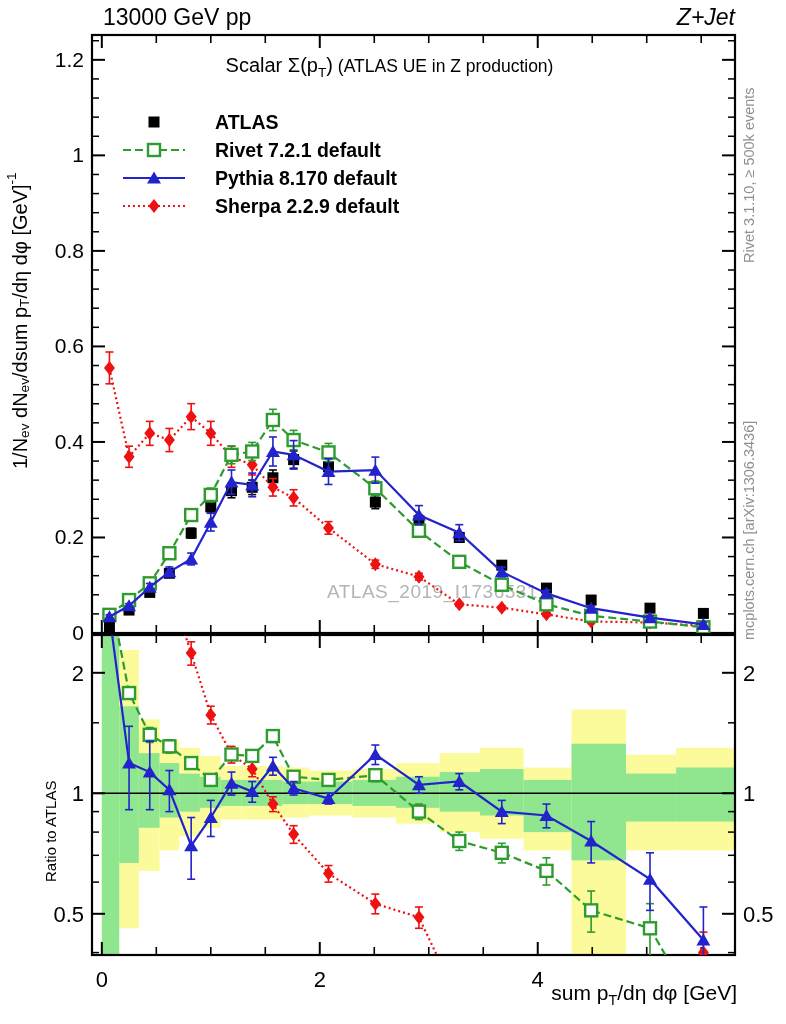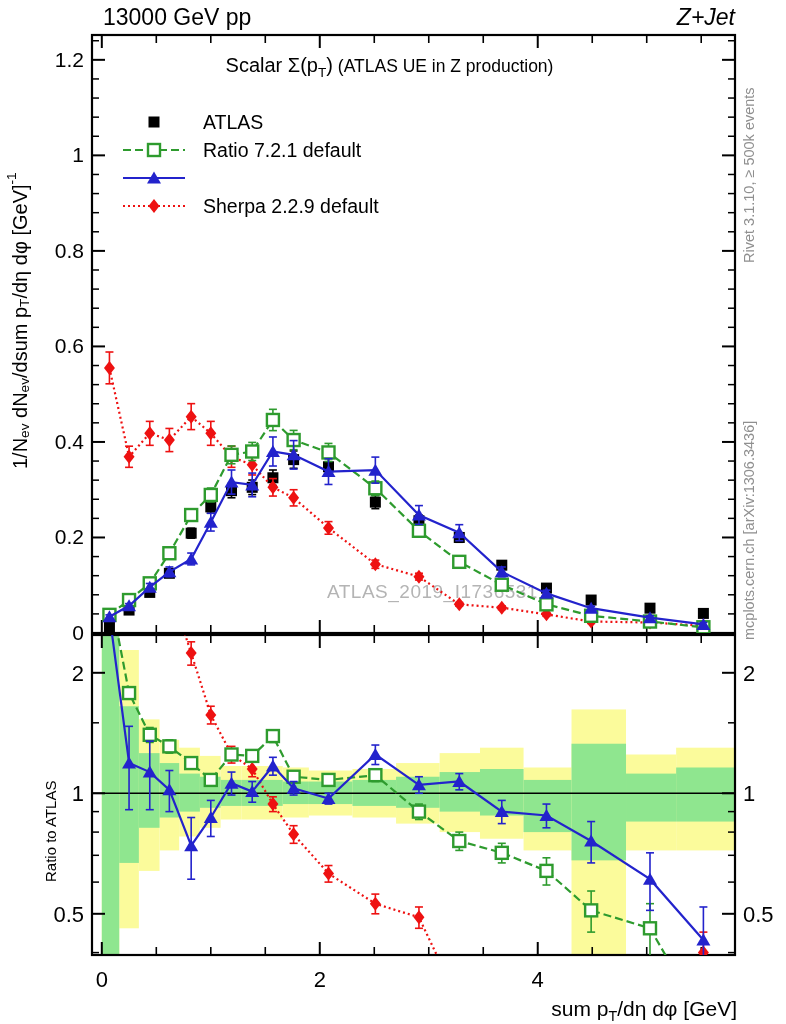--- a/index.html
+++ b/index.html
@@ -8,26 +8,26 @@
   .page *{box-sizing:border-box;}
   svg text{font-family:"Liberation Sans",sans-serif;fill:#000;}
   .hdr-left{position:absolute;left:103px;top:4px;font-size:23px;z-index:3;}
   .hdr-right{position:absolute;right:51px;top:4px;font-size:23px;z-index:3;font-style:italic;}
   .plot-title{position:absolute;left:92px;top:54px;width:595px;text-align:center;font-size:20px;z-index:3;}
   .plot-title .small{font-size:17.5px;}
   sub{font-size:68%;} sup{font-size:68%;}
   .legend{position:absolute;left:122px;top:108px;z-index:3;}
   .leg-row{display:flex;align-items:center;height:28px;}
   .leg-sample{width:64px;height:20px;}
-  .leg-label{margin-left:17px;font-size:19.5px;white-space:nowrap;}
+  .leg-label{margin-left:29px;font-size:19.5px;white-space:nowrap;font-weight:bold;}
   .ylabel{position:absolute;left:2px;top:33px;height:436px;width:32px;display:flex;align-items:center;
           writing-mode:vertical-rl;transform:rotate(180deg);font-size:20px;white-space:nowrap;z-index:3;}
   .ratio-ylabel{position:absolute;left:40px;top:712px;height:170px;width:20px;display:flex;align-items:center;
           writing-mode:vertical-rl;transform:rotate(180deg);font-size:15px;white-space:nowrap;z-index:3;}
-  .xlabel{position:absolute;right:49px;top:981px;font-size:21px;z-index:3;margin-top:16px;}
+  .xlabel{position:absolute;right:49px;top:981px;font-size:21px;z-index:3;}
   .side-note{position:absolute;writing-mode:vertical-rl;transform:rotate(180deg);color:#8f8f8f;
           font-size:14.5px;white-space:nowrap;display:flex;align-items:center;z-index:3;}
   #note-top{left:739px;top:33px;height:230px;width:20px;}
   #note-bottom{left:739px;top:345px;height:295px;width:20px;}
   .watermark{position:absolute;left:327px;top:581px;font-size:19px;color:#b4b4b4;z-index:1;letter-spacing:.5px;}
   #plot{position:absolute;left:0;top:0;z-index:2;}
 </style>
 </head>
 <body>
 
@@ -771,29 +771,30 @@
         </svg>
         <span class="leg-label">ATLAS</span>
       </div>
       <div class="leg-row">
         <svg width="64" height="20" class="leg-sample">
           <g>
             <line x1="1" y1="10" x2="63" y2="10" stroke="#2e9b2e" stroke-width="2.2" stroke-dasharray="8,4"></line>
             <rect x="26" y="4" width="12" height="12" fill="#fff" stroke="#2e9b2e" stroke-width="2.4"></rect>
           </g>
         </svg>
-        <span class="leg-label">Ratio 7.2.1 default</span>
+        <span class="leg-label">Rivet 7.2.1 default</span>
       </div>
       <div class="leg-row">
         <svg width="64" height="20" class="leg-sample">
           <g>
             <line x1="1" y1="10" x2="63" y2="10" stroke="#2323cc" stroke-width="2.2"></line>
             <polygon points="32,3.5 25,15.5 39,15.5" fill="#2323cc"></polygon>
           </g>
         </svg>
+        <span class="leg-label">Pythia 8.170 default</span>
       </div>
       <div class="leg-row">
         <svg width="64" height="20" class="leg-sample">
           <g>
             <line x1="1" y1="10" x2="63" y2="10" stroke="#ee1111" stroke-width="2.2" stroke-dasharray="2,3"></line>
             <polygon points="32,3 37.5,10 32,17 26.5,10" fill="#ee1111"></polygon>
           </g>
         </svg>
         <span class="leg-label">Sherpa 2.2.9 default</span>
       </div>

